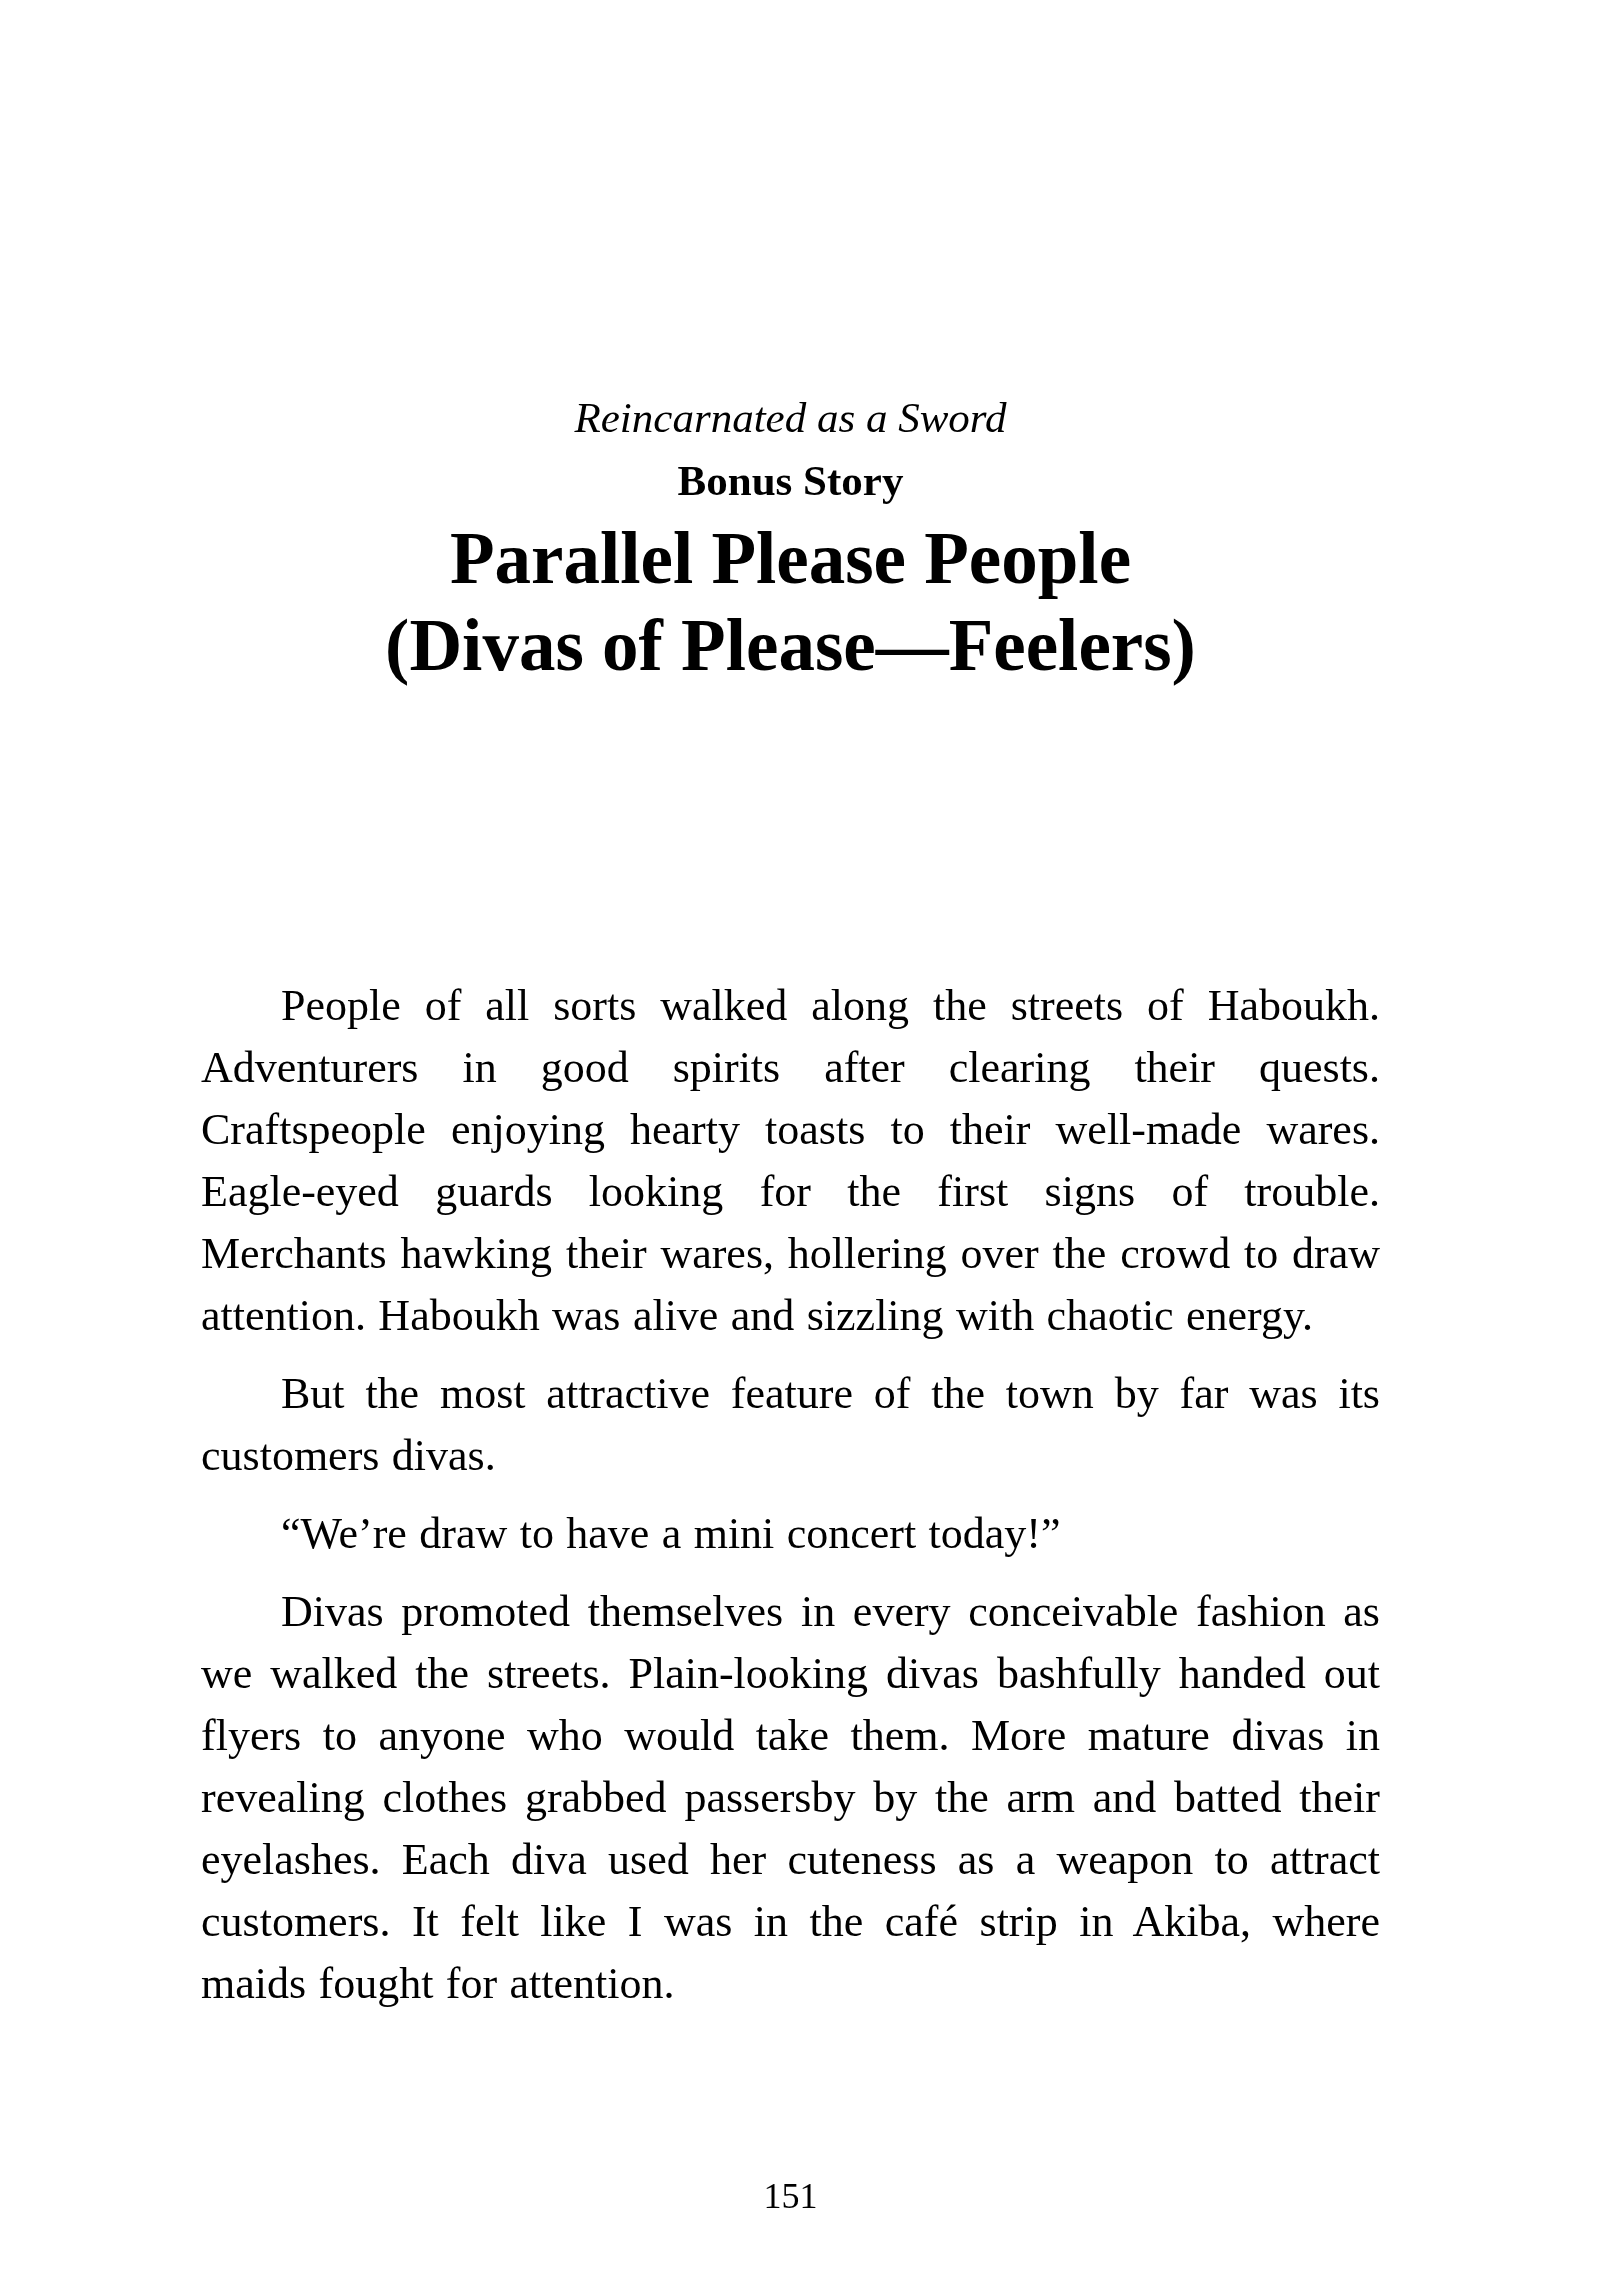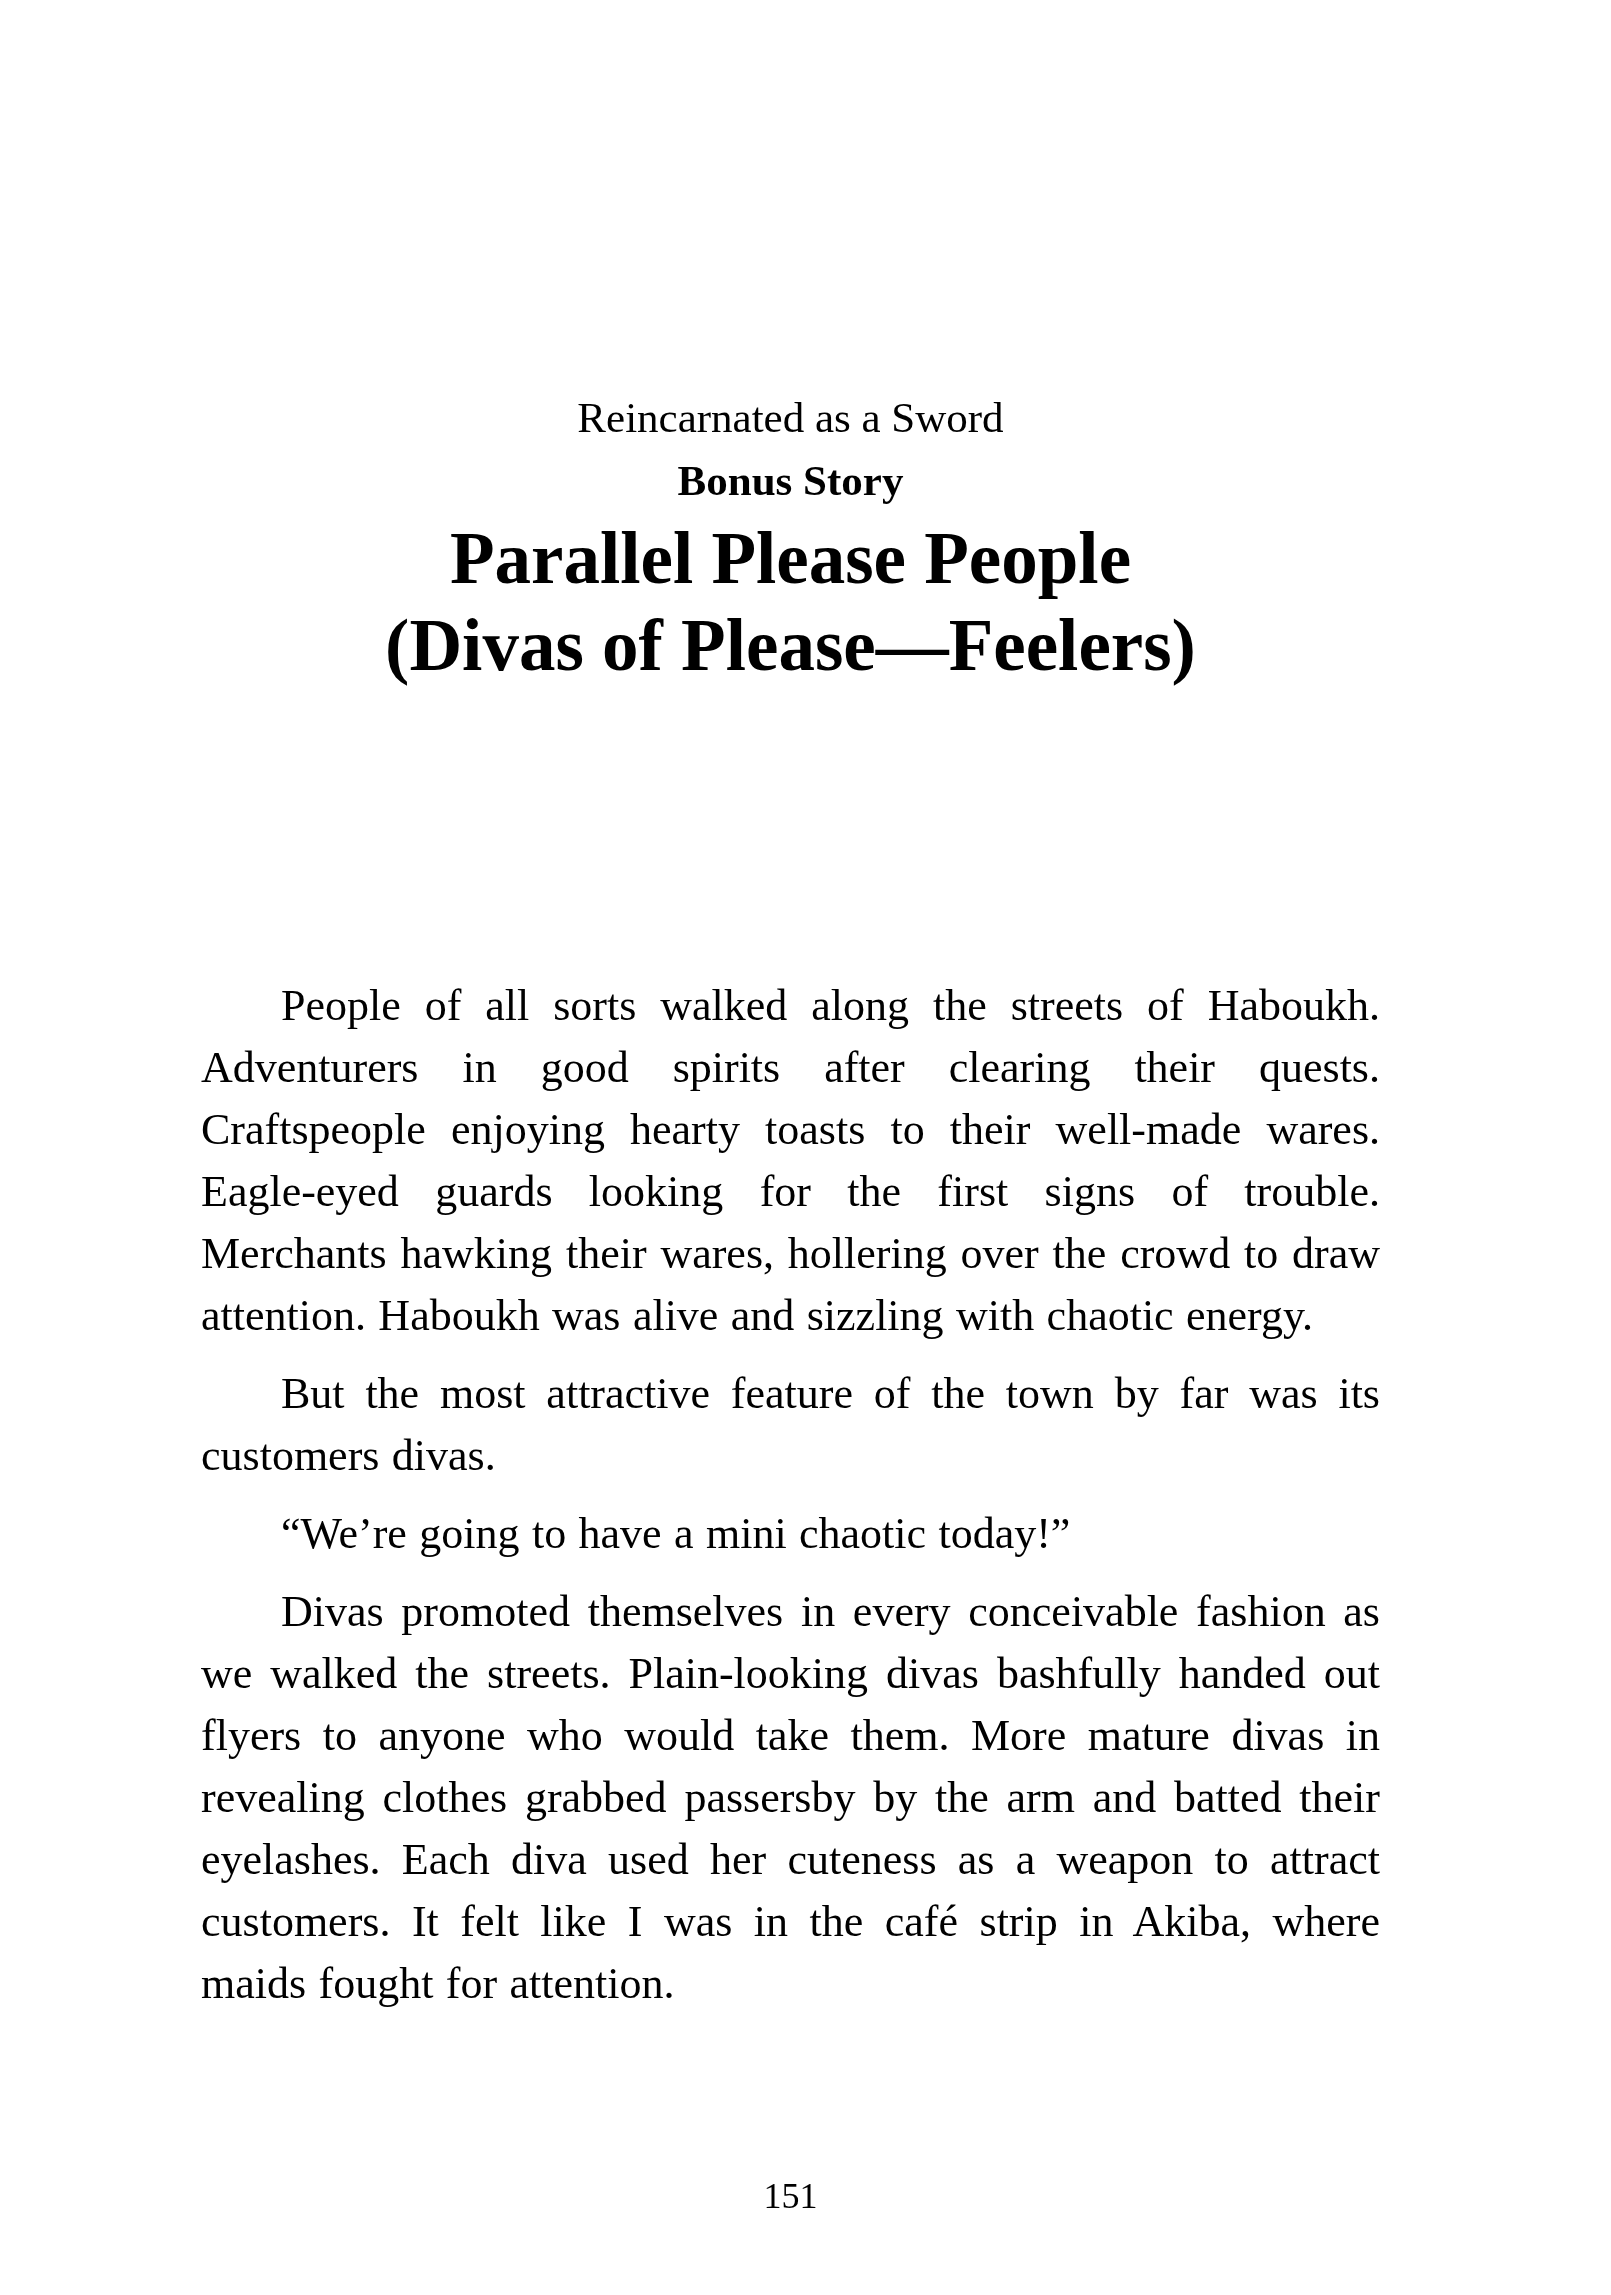--- a/index.html
+++ b/index.html
@@ -15,20 +15,21 @@
     box-sizing: border-box;
     padding: 390px 215px 0 185px;
     font-family: "Liberation Serif", serif;
     color: #000000;
     overflow: hidden;
   }
   .header-block {
     text-align: center;
   }
   .series-title {
+    font-style: italic;
     font-size: 43px;
     line-height: 56px;
     font-weight: normal;
     margin: 0;
   }
   .story-type {
     font-weight: bold;
     font-size: 43px;
     line-height: 69px;
     margin: 0;
@@ -68,20 +69,20 @@
   <div class="header-block">
     <p class="series-title">Reincarnated as a Sword</p>
     <p class="story-type">Bonus Story</p>
     <p class="main-title">Parallel Please People</p>
     <p class="main-title">(Divas of Please—Feelers)</p>
   </div>
 
   <div class="body-block">
     <p class="body-para">People of all sorts walked along the streets of Haboukh. Adventurers in good spirits after clearing their quests. Craftspeople enjoying hearty toasts to their well-made wares. Eagle-eyed guards looking for the first signs of trouble. Merchants hawking their wares, hollering over the crowd to draw attention. Haboukh was alive and sizzling with chaotic energy.</p>
     <p class="body-para">But the most attractive feature of the town by far was its customers divas.</p>
-    <p class="body-para">“We’re going to have a mini chaotic today!”</p>
+    <p class="body-para">“We’re draw to have a mini concert today!”</p>
     <p class="body-para">Divas promoted themselves in every conceivable fashion as we walked the streets. Plain-looking divas bashfully handed out flyers to anyone who would take them. More mature divas in revealing clothes grabbed passersby by the arm and batted their eyelashes. Each diva used her cuteness as a weapon to attract customers. It felt like I was in the café strip in Akiba, where maids fought for attention.</p>
   </div>
 
   <div class="page-number">151</div>
 
 </div>
 
 
 </body></html>

